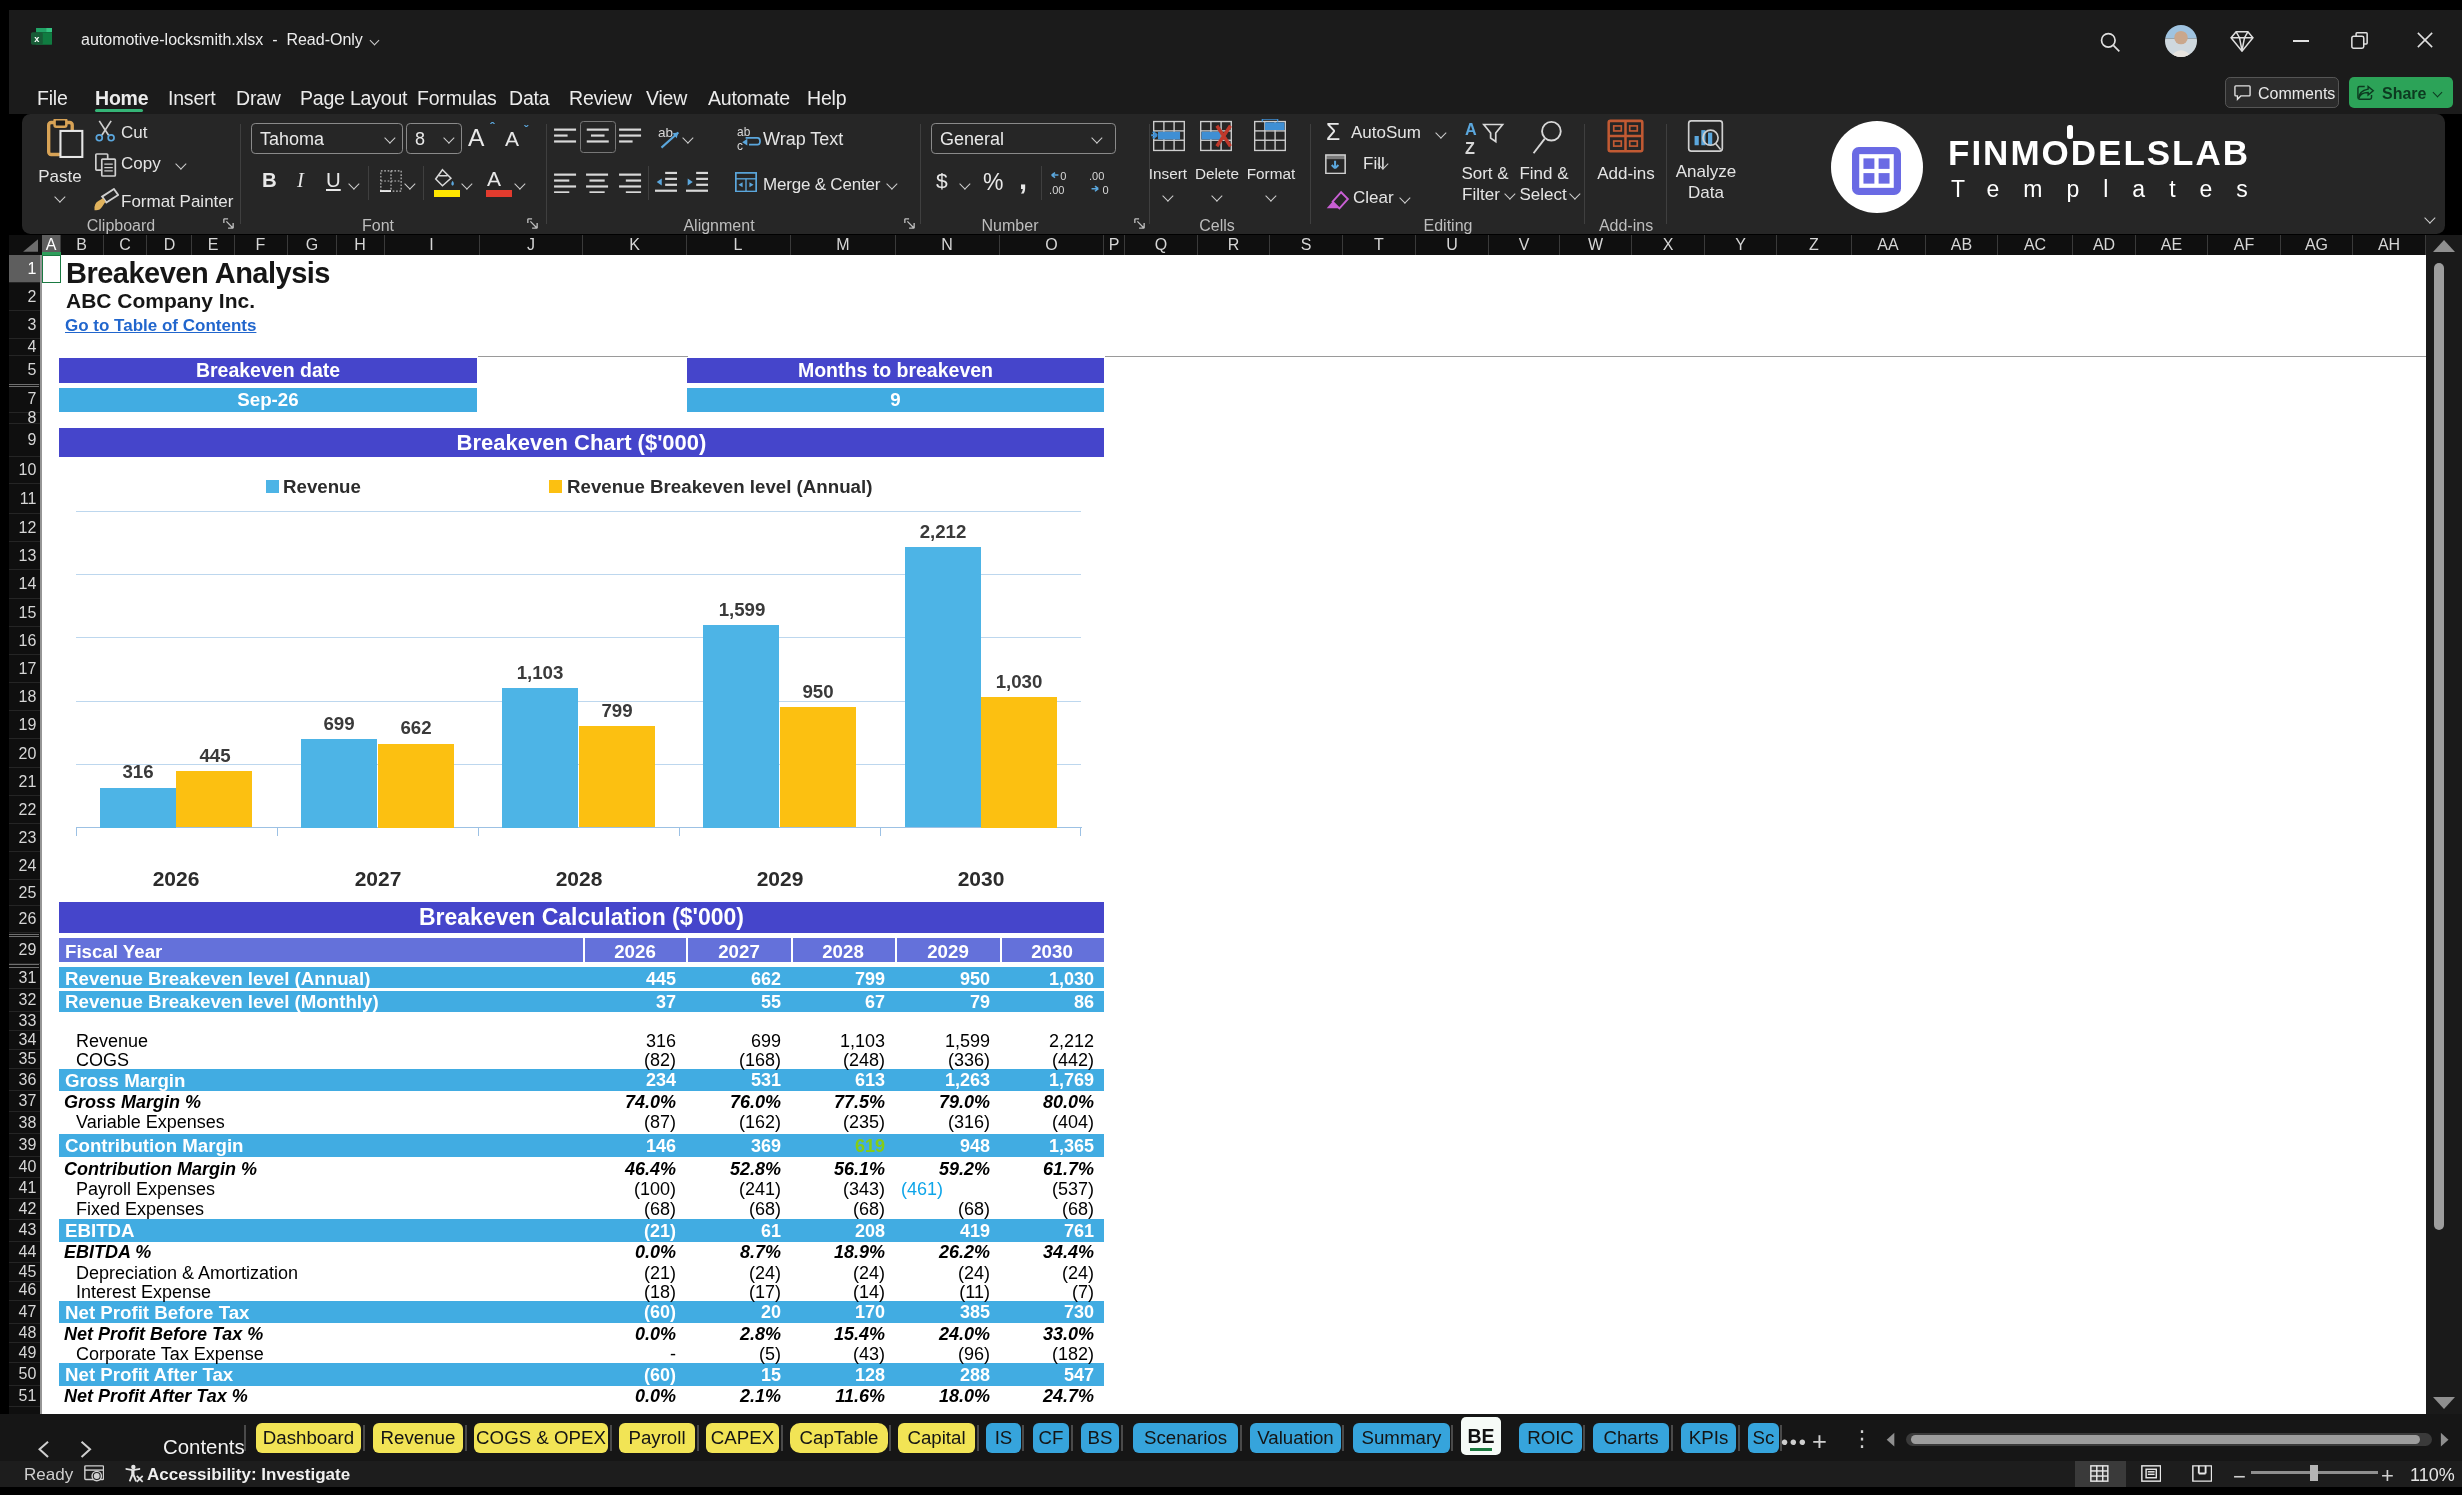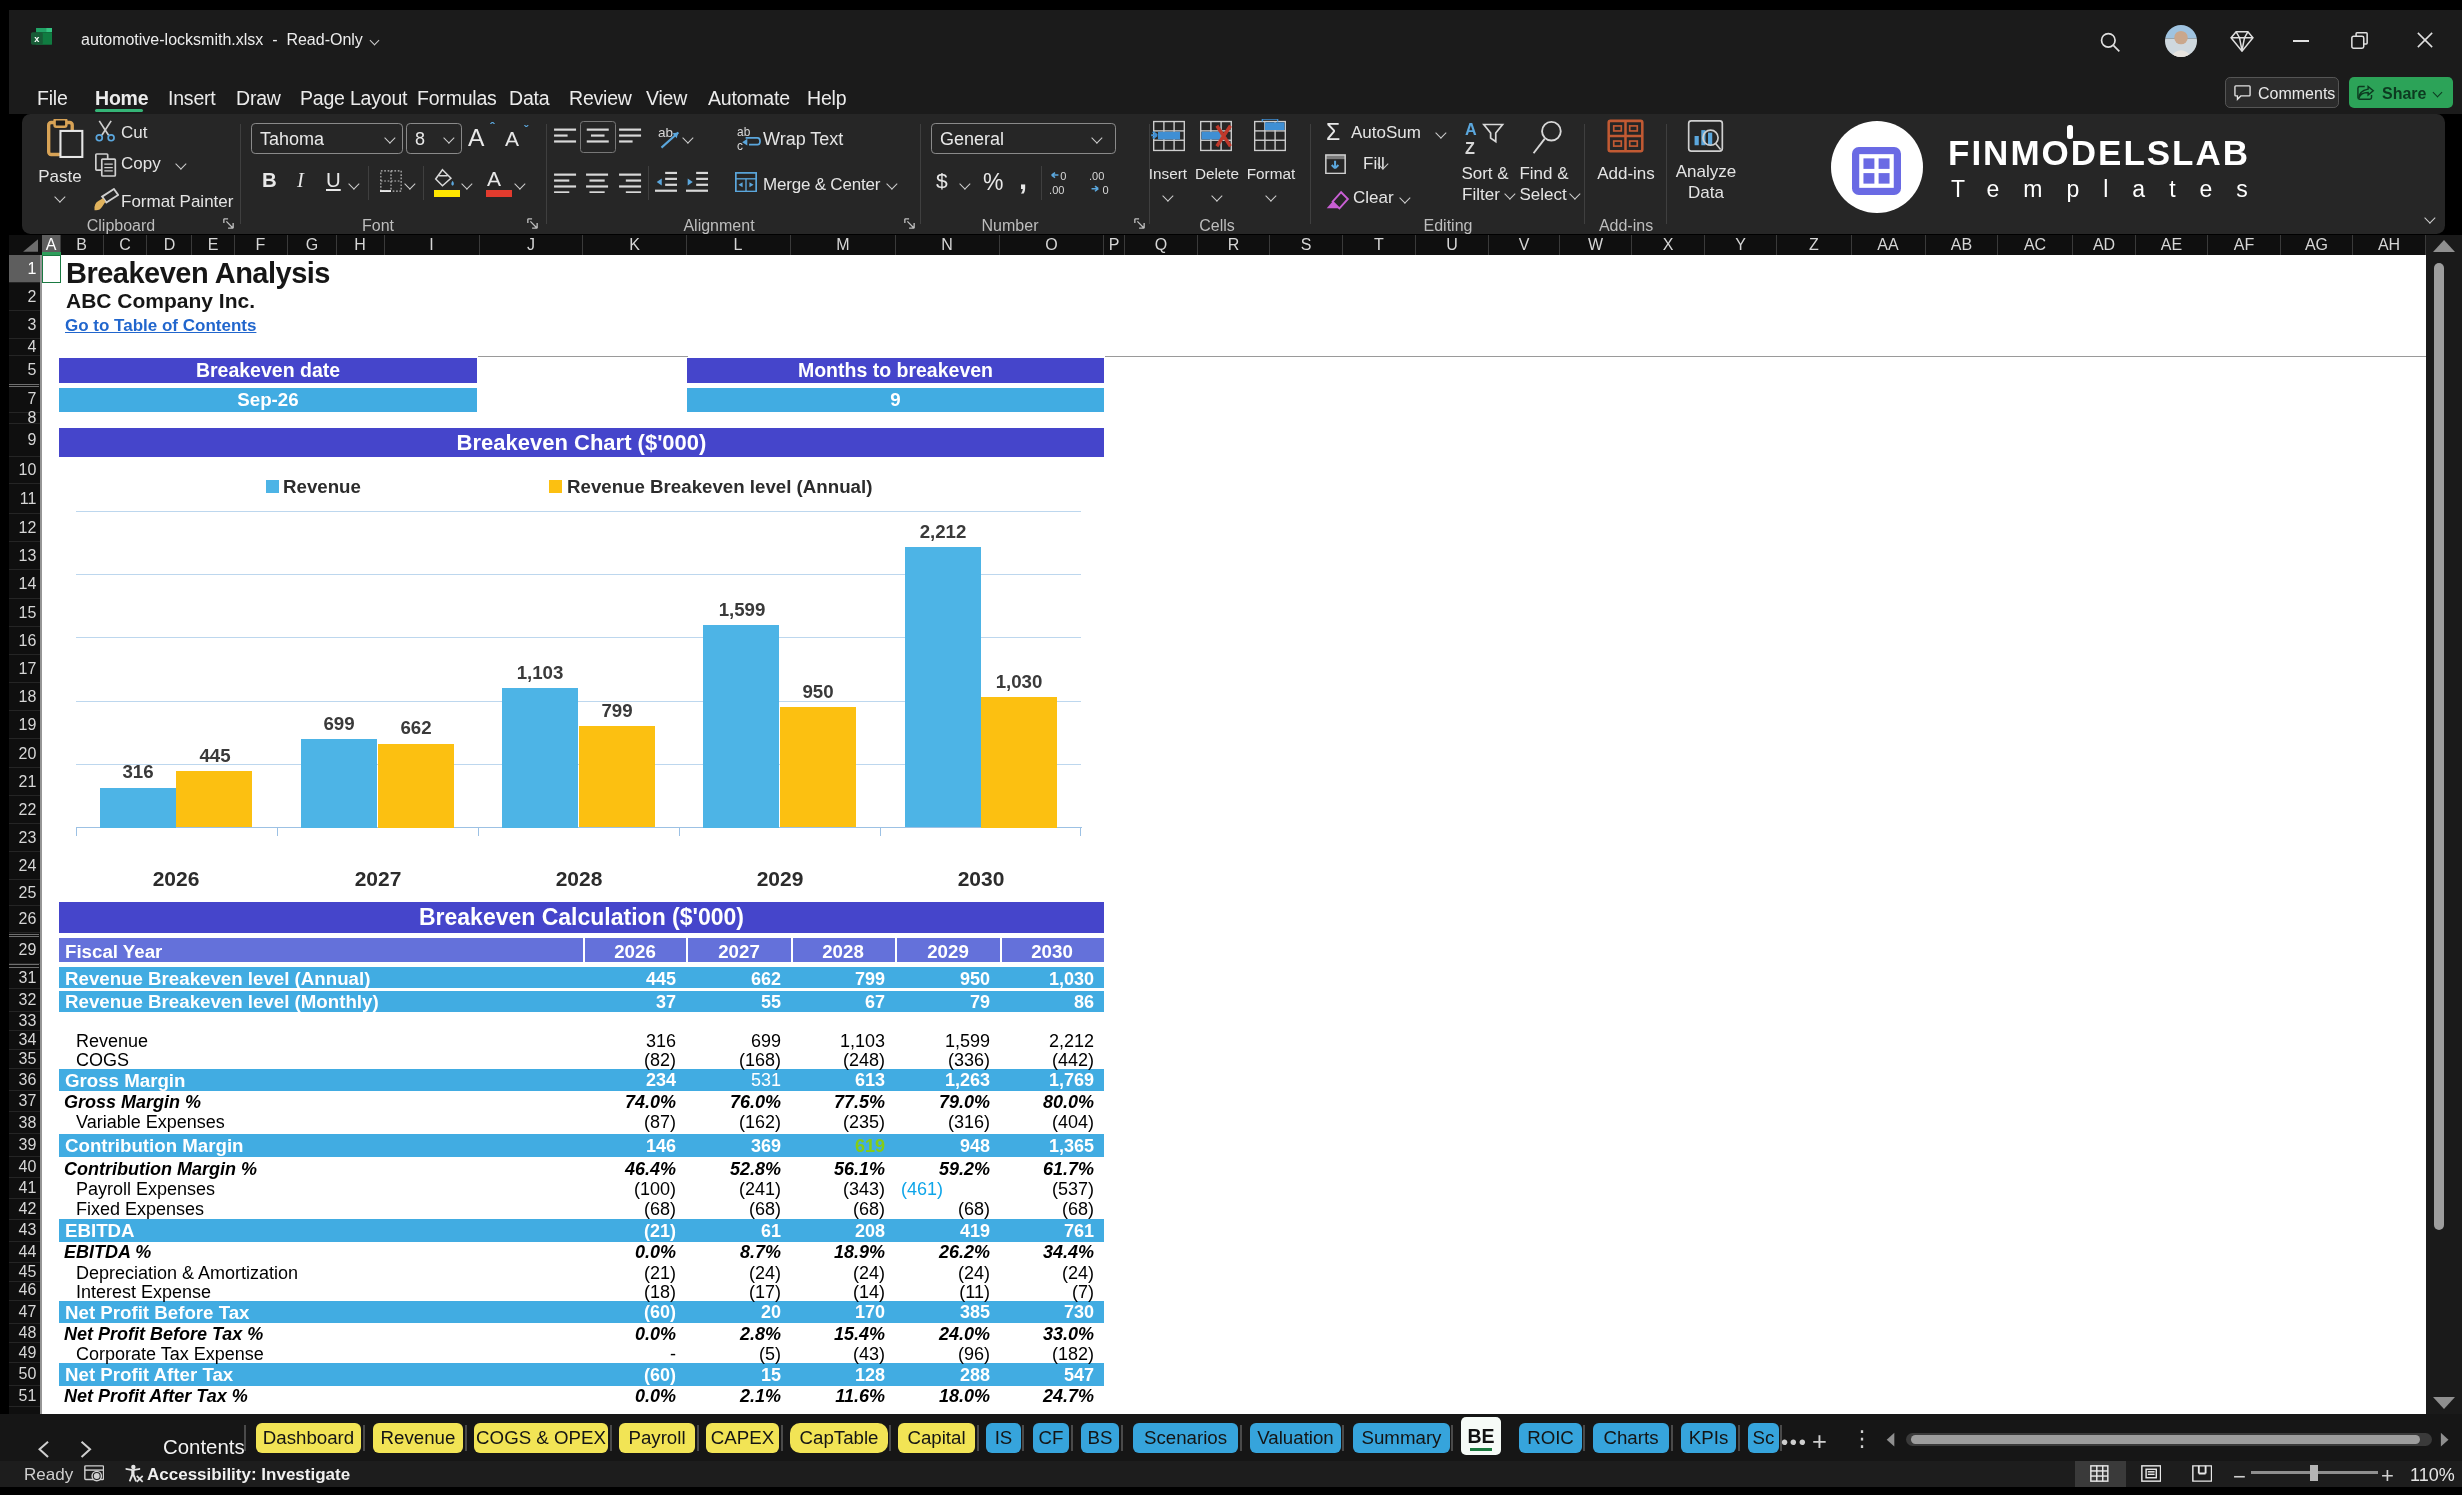--- a/index.html
+++ b/index.html
@@ -532,21 +532,21 @@
 <div class="abs" style="left:59px;top:991px;width:1045px;height:21px;background:#41ace2;"></div>
 <div class="abs" style="left:65px;top:991px;font-size:18.7px;font-weight:bold;color:#fff;">Revenue Breakeven level (Monthly)</div>
 <div class="abs" style="left:540px;top:992px;width:136px;text-align:right;color:#fff;font-weight:bold;font-size:18px;">37</div>
 <div class="abs" style="left:645px;top:992px;width:136px;text-align:right;color:#fff;font-weight:bold;font-size:18px;">55</div>
 <div class="abs" style="left:749px;top:992px;width:136px;text-align:right;color:#fff;font-weight:bold;font-size:18px;">67</div>
 <div class="abs" style="left:854px;top:992px;width:136px;text-align:right;color:#fff;font-weight:bold;font-size:18px;">79</div>
 <div class="abs" style="left:958px;top:992px;width:136px;text-align:right;color:#fff;font-weight:bold;font-size:18px;">86</div>
 <div class="abs" style="left:59px;top:1069px;width:1045px;height:22px;background:#41ace2;"></div>
 <div class="abs" style="left:65px;top:1070px;font-size:18.7px;font-weight:bold;color:#fff;">Gross Margin</div>
 <div class="abs" style="left:540px;top:1070px;width:136px;text-align:right;color:#fff;font-weight:bold;font-size:18px;">234</div>
-<div class="abs" style="left:645px;top:1070px;width:136px;text-align:right;color:#fff;font-weight:normal;font-size:18px;">531</div>
+<div class="abs" style="left:645px;top:1070px;width:136px;text-align:right;color:#fff;font-weight:bold;font-size:18px;">531</div>
 <div class="abs" style="left:749px;top:1070px;width:136px;text-align:right;color:#fff;font-weight:bold;font-size:18px;">613</div>
 <div class="abs" style="left:854px;top:1070px;width:136px;text-align:right;color:#fff;font-weight:bold;font-size:18px;">1,263</div>
 <div class="abs" style="left:958px;top:1070px;width:136px;text-align:right;color:#fff;font-weight:bold;font-size:18px;">1,769</div>
 <div class="abs" style="left:59px;top:1134px;width:1045px;height:23px;background:#41ace2;"></div>
 <div class="abs" style="left:65px;top:1135px;font-size:18.7px;font-weight:bold;color:#fff;">Contribution Margin</div>
 <div class="abs" style="left:540px;top:1136px;width:136px;text-align:right;color:#fff;font-weight:bold;font-size:18px;">146</div>
 <div class="abs" style="left:645px;top:1136px;width:136px;text-align:right;color:#fff;font-weight:bold;font-size:18px;">369</div>
 <div class="abs" style="left:749px;top:1136px;width:136px;text-align:right;color:#84cc16;font-weight:bold;font-size:18px;">619</div>
 <div class="abs" style="left:854px;top:1136px;width:136px;text-align:right;color:#fff;font-weight:bold;font-size:18px;">948</div>
 <div class="abs" style="left:958px;top:1136px;width:136px;text-align:right;color:#fff;font-weight:bold;font-size:18px;">1,365</div>

